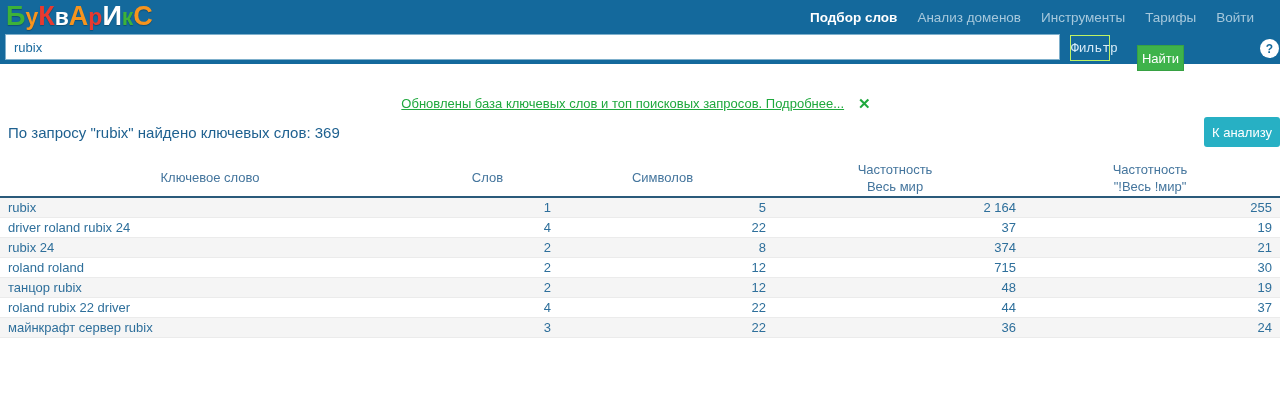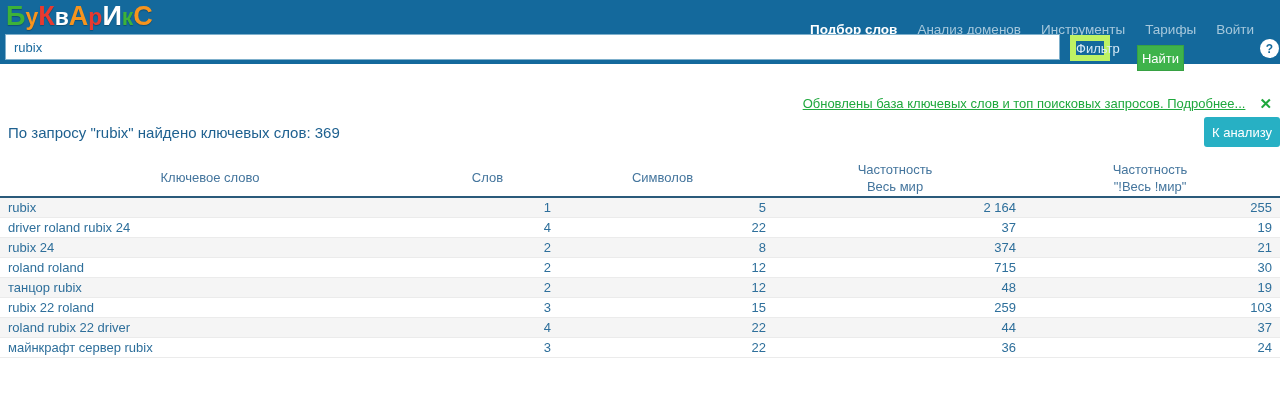--- a/index.html
+++ b/index.html
@@ -7,40 +7,40 @@
     font-family:"Liberation Sans", sans-serif; }
 
   
   .header { background:#14699c; height:64px; position:relative; }
   .header-top { display:flex; justify-content:space-between; align-items:flex-start;
     padding:2px 22px 0 6px; height:30px; }
   .logo { font-weight:bold; letter-spacing:0px; cursor:pointer; line-height:28px;
     text-shadow:0 1px 1px rgba(0,0,0,.25); white-space:nowrap; }
   .logo span { font-size:27px; }
   .logo span.lc { font-size:23px; }
-  .nav { display:flex; gap:20px; padding-top:8px; padding-right:4px;margin-top:12px; }
+  .nav { display:flex; gap:20px; padding-top:8px; padding-right:4px; }
   .nav a { text-decoration:none; font-size:13.5px; color:#a6c8dc; cursor:pointer; }
   .nav a.active { color:#ffffff; font-weight:bold; }
 
   .search-row { position:absolute; top:34px; left:0; right:0; height:26px; }
   .search-input { position:absolute; left:5px; top:0; width:1055px; height:26px;
     border:1px solid #7fb0cc; background:#fff; font-size:13px; color:#1a6a9e;
     padding:0 8px; outline:none; font-family:"Liberation Sans", sans-serif; }
   .btn-filter { position:absolute; left:1070px; top:1px; width:40px; height:26px;
-    background:transparent; border:6px solid #bef264; color:#d8ebf7; font-size:13px;
-    cursor:pointer; font-family:Liberation Sans, sans-serif; }
+    background:transparent; border:1px solid #bef264; color:#d8ebf7; font-size:13px;
+    cursor:pointer; font-family:Liberation Mono, monospace; }
   .btn-find { position:absolute; left:1137px; top:1px; width:47px; height:26px;
     background:#3eb34b; border:1px solid #37a143; color:#fff; font-size:13px;
     cursor:pointer; font-family:"Liberation Sans", sans-serif;margin-top:10px; }
   .help-circle { position:absolute; left:1260px; top:5px; width:19px; height:19px;
     border-radius:50%; background:#fff; color:#14699c; font-size:12px; font-weight:bold;
     display:flex; align-items:center; justify-content:center; cursor:pointer; }
 
   
-  .notice-row { display:flex; justify-content:flex-end; align-items:center;
+  .notice-row { display:flex; justify-content:center; align-items:center;
     padding:39px 8px 0 0; height:38px; }
   .notice-link { color:#1fa83d; font-size:13px; text-decoration:underline; cursor:pointer; }
   .notice-close { color:#1fa83d; font-size:15px; font-weight:bold; margin-left:14px;
     cursor:pointer; line-height:1; }
 
   
   .results-row { display:flex; justify-content:space-between; align-items:flex-start;
     margin-top:14px; height:34px; }
   .summary { color:#1f6190; font-size:15px; padding:7px 0 0 8px; }
   .btn-analyze { width:76px; height:30px; background:#27b0c4; border:none; color:#fff;
@@ -151,27 +151,20 @@
         <td class="num-last">30</td>
       </tr>
       <tr>
         <td class="kw">танцор rubix</td>
         <td class="num">2</td>
         <td class="num">12</td>
         <td class="num">48</td>
         <td class="num-last">19</td>
       </tr>
       <tr>
-        <td class="kw">rubix 22 roland</td>
-        <td class="num">3</td>
-        <td class="num">15</td>
-        <td class="num">259</td>
-        <td class="num-last">103</td>
-      </tr>
-      <tr>
         <td class="kw">roland rubix 22 driver</td>
         <td class="num">4</td>
         <td class="num">22</td>
         <td class="num">44</td>
         <td class="num-last">37</td>
       </tr>
       <tr>
         <td class="kw">майнкрафт сервер rubix</td>
         <td class="num">3</td>
         <td class="num">22</td>

